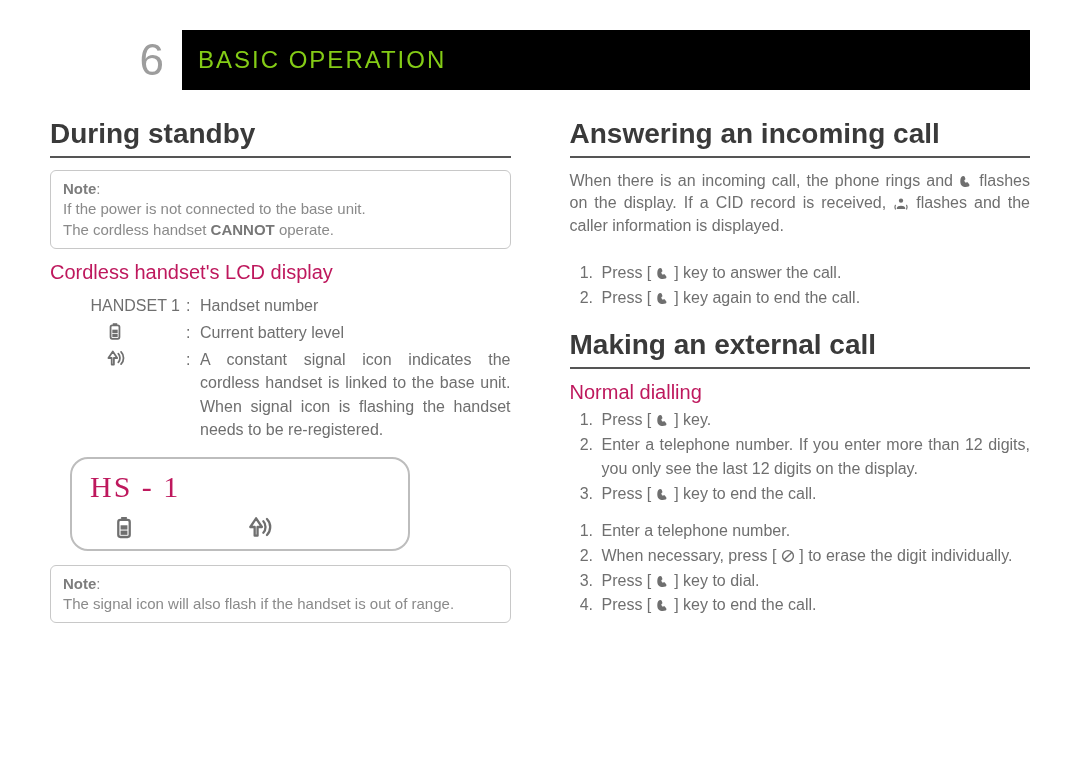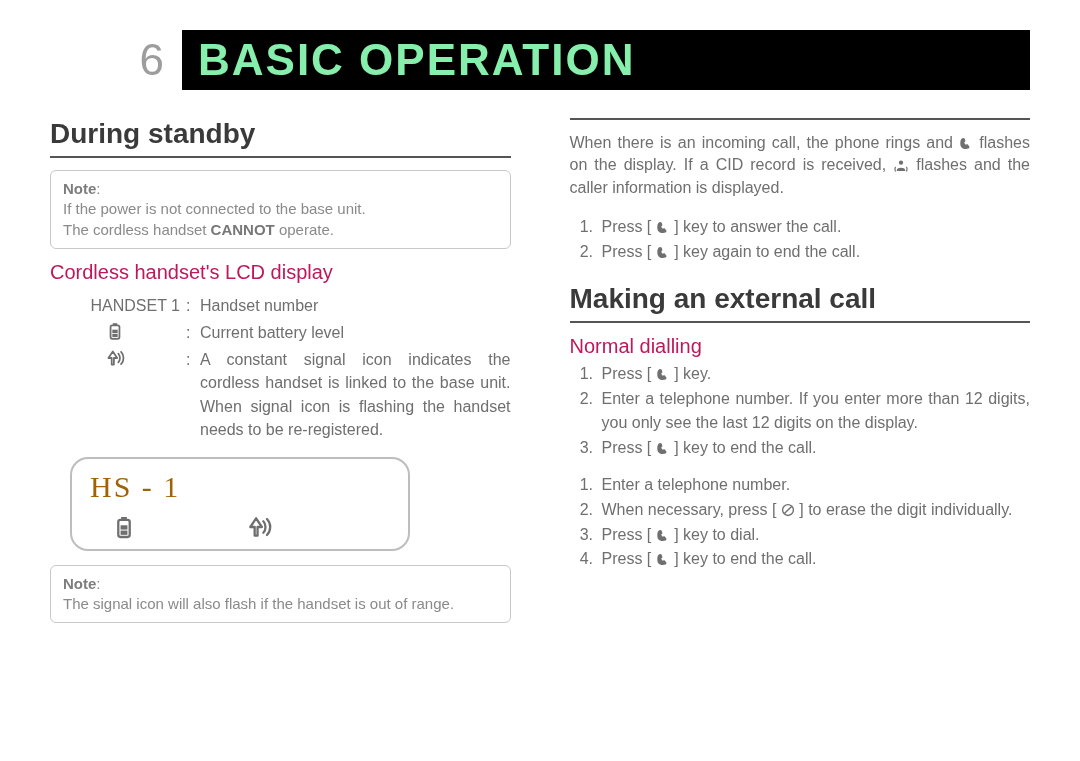--- a/index.html
+++ b/index.html
@@ -1,37 +1,37 @@
 <!DOCTYPE html>
 <html><head>
 <meta charset="utf-8">
 <style>
   * { box-sizing: border-box; margin: 0; padding: 0; }
   html, body { width: 1080px; height: 761px; background: #fff; font-family: Arial, Helvetica, sans-serif; color: #6f6f6f; }
   .page { position: relative; width: 1080px; height: 761px; padding: 0 50px 40px 50px; }
   .header { display: flex; align-items: stretch; height: 60px; margin-top: 30px; margin-bottom: 28px; }
   .chapnum-box { width: 132px; display: flex; align-items: center; justify-content: flex-end; padding-right: 18px; color: #9d9d9d; font-size: 44px; font-weight: 400; }
-  .title-box { background: #000; color: #86efac; flex: 1; display: flex; align-items: center; padding-left: 16px; font-size: 44px; letter-spacing: 2px; font-weight: 700; }
+  .title-box { background: #000; color: #84cc16; flex: 1; display: flex; align-items: center; padding-left: 16px; font-size: 24px; letter-spacing: 2px; font-weight: 400; }
   .columns { display: flex; gap: 59px; }
   .col { flex: 1; min-width: 0; }
   h2 { color: #3a3a3a; font-size: 28px; font-weight: bold; margin-bottom: 6px; }
   .rule { height: 2px; background: #555; margin-bottom: 12px; }
   .note-box { border: 1px solid #c8c8c8; border-radius: 6px; padding: 8px 12px; font-size: 15px; line-height: 1.35; color: #8a8a8a; margin-bottom: 12px; }
   .note-label { font-weight: bold; color: #7d7d7d; }
   h3 { color: #be185d; font-size: 20px; font-weight: normal; margin: 8px 0 10px 0; }
   .deflist { font-size: 16px; line-height: 1.45; }
   .defrow { display: flex; gap: 6px; margin-bottom: 4px; }
   .defkey { width: 130px; flex-shrink: 0; text-align: right; color:#6f6f6f; }
   .defkey.icon { display:flex; justify-content:center; }
   .defcolon { width: 8px; flex-shrink: 0; }
   .defval { flex: 1; text-align: justify; }
   .lcd { border: 2px solid #bdbdbd; border-radius: 18px; width: 340px; height: 94px; margin: 16px 0 14px 20px; padding: 6px 18px 4px 18px; display:flex; flex-direction:column; justify-content:space-around; }
-  .lcd-top { font-family: "Comic Sans MS", "Segoe Script", cursive; font-size: 30px; color:#a16207; letter-spacing: 2px; }
+  .lcd-top { font-family: "Comic Sans MS", "Segoe Script", cursive; font-size: 30px; color:#be185d; letter-spacing: 2px; }
   .lcd-bottom { display:flex; gap: 110px; align-items:center; padding-left: 24px; }
-  .para { font-size: 16px; line-height: 1.4; text-align: justify; margin-bottom: 16px; }
+  .para { font-size: 16px; line-height: 1.4; text-align: justify; margin-bottom: 24px; }
   ol { list-style: decimal; padding-left: 28px; font-size: 16px; line-height: 1.55; margin-bottom: 12px; }
   ol li { padding-left: 4px; text-align: justify; }
   .inline-icon { display:inline-block; vertical-align: -2px; }
   .sect { margin-bottom: 18px; }
   .sub { margin-bottom: 4px; }
   strong { color:#777; }
   svg { display:block; }
 </style>
 </head>
 <body>
@@ -132,20 +132,21 @@
         <div class="note-box">
           <span class="note-label">Note</span>:<br>
           <span>The signal icon will also flash if the handset is out of range.</span>
         </div>
       </div>
     </div>
 
     <div class="col">
 
       <div class="sect">
+        <h2>Answering an incoming call</h2>
         <div class="rule"></div>
         <p class="para">
           <span>When there is an incoming call, the phone rings and </span><span class="inline-icon"><svg width="14" height="14" viewBox="0 0 16 16">
                 <use href="#i-handset"></use>
               </svg></span><span> flashes on the display. If a CID record is received, </span><span class="inline-icon"><svg width="16" height="15" viewBox="0 0 16 16">
                 <use href="#i-cid"></use>
               </svg></span><span> flashes and the caller information is displayed.</span>
         </p>
         <ol>
           <li><span>Press [ </span><span class="inline-icon"><svg width="14" height="14" viewBox="0 0 16 16">

